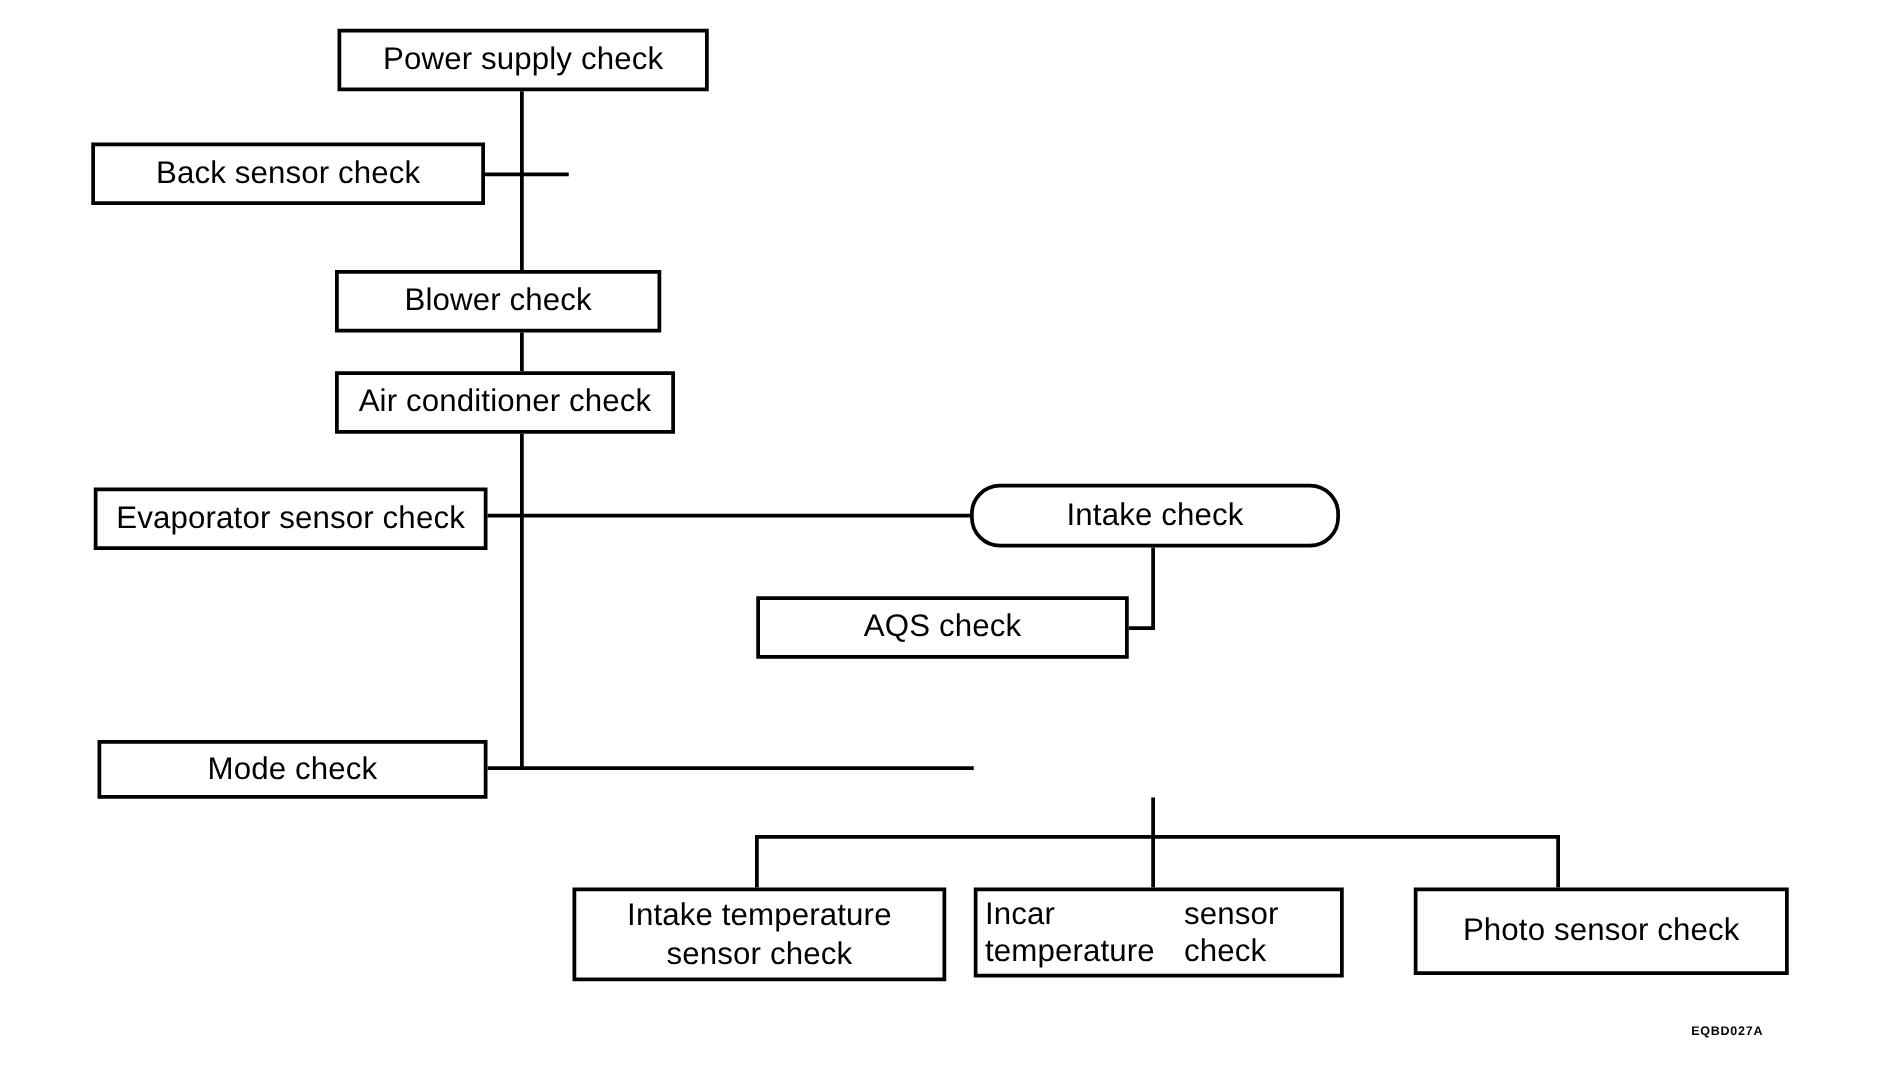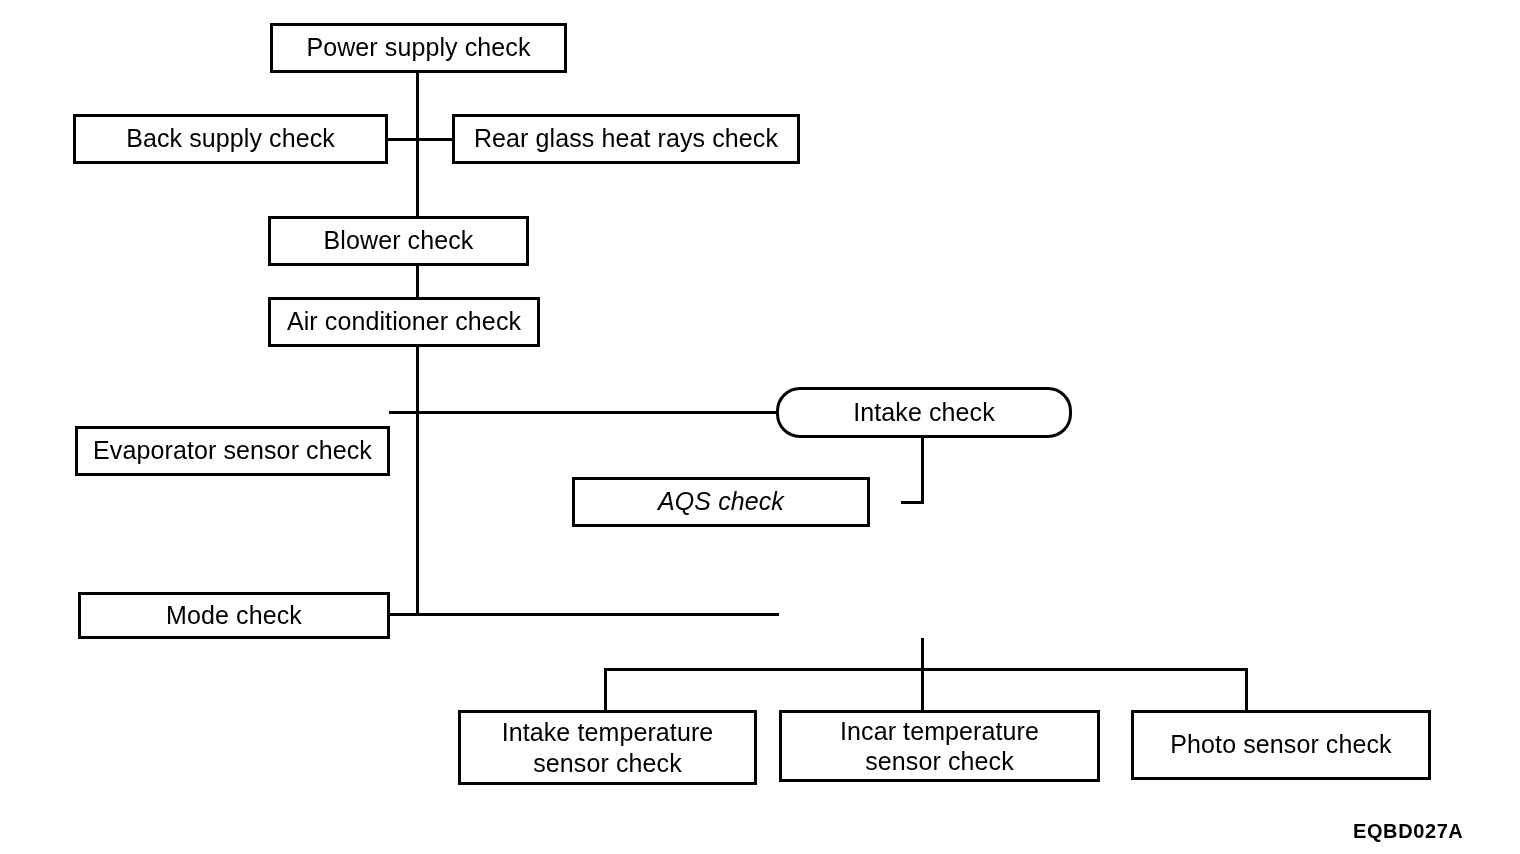--- a/index.html
+++ b/index.html
@@ -40,21 +40,21 @@
   }
   .conn {
     position: absolute;
     background: #000000;
     z-index: 1;
   }
   .conn.v { width: 3px; }
   .conn.h { height: 3px; }
   #figure-code {
     position: absolute;
-    font-size: 20px;
+    font-size: 10px;
     font-weight: bold;
     letter-spacing: 0.6px;
     z-index: 4;
   }
 </style>
 </head>
 <body>
 
 <div id="canvas">
 
@@ -78,58 +78,55 @@
 
   <div class="conn v" style="left:604px; top:668px; height:44px;"></div>
 
   <div class="conn v" style="left:1245px; top:668px; height:44px;"></div>
 
   <div class="node" style="left:270px; top:23px; width:297px; height:50px;">
     <span>Power supply check</span>
   </div>
 
   <div class="node" style="left:73px; top:114px; width:315px; height:50px;">
-    <span>Back supply check</span>
+    <span>Back sensor check</span>
   </div>
 
-  <div class="node" style="left:452px; top:114px; width:348px; height:50px;">
-    <span>Rear glass heat rays check</span>
-  </div>
 
   <div class="node" style="left:268px; top:216px; width:261px; height:50px;">
     <span>Blower check</span>
   </div>
 
   <div class="node" style="left:268px; top:297px; width:272px; height:50px;">
     <span>Air conditioner check</span>
   </div>
 
-  <div class="node" style="left:75px; top:390px; width:315px; height:50px;margin-top:36px;">
+  <div class="node" style="left:75px; top:390px; width:315px; height:50px;">
     <span>Evaporator sensor check</span>
   </div>
 
   <div class="node" style="left:776px; top:387px; width:296px; height:51px;border-radius:24px;">
     <span>Intake check</span>
   </div>
 
-  <div class="node" style="left:572px; top:477px; width:298px; height:50px;font-style:italic;">
+  <div class="node" style="left:605px; top:477px; width:298px; height:50px;">
     <span>AQS check</span>
   </div>
 
   <div class="node" style="left:78px; top:592px; width:312px; height:47px;">
     <span>Mode check</span>
   </div>
 
 
   <div class="node two-line" style="left:458px; top:710px; width:299px; height:75px; flex-direction:column;">
     <span>Intake temperature</span>
     <span>sensor check</span>
   </div>
 
-  <div class="node two-line" style="left:779px; top:710px; width:321px; height:72px; flex-direction:column;">
+  <div class="node two-line" style="left:779px; top:710px; width:296px; height:72px; ">
     <span>Incar temperature</span>
     <span>sensor check</span>
   </div>
 
   <div class="node" style="left:1095px; top:710px; width:300px; height:70px;margin-left:36px;">
     <span>Photo sensor check</span>
   </div>
 
   <div id="figure-code" style="left:1353px; top:820px;">EQBD027A</div>
 

